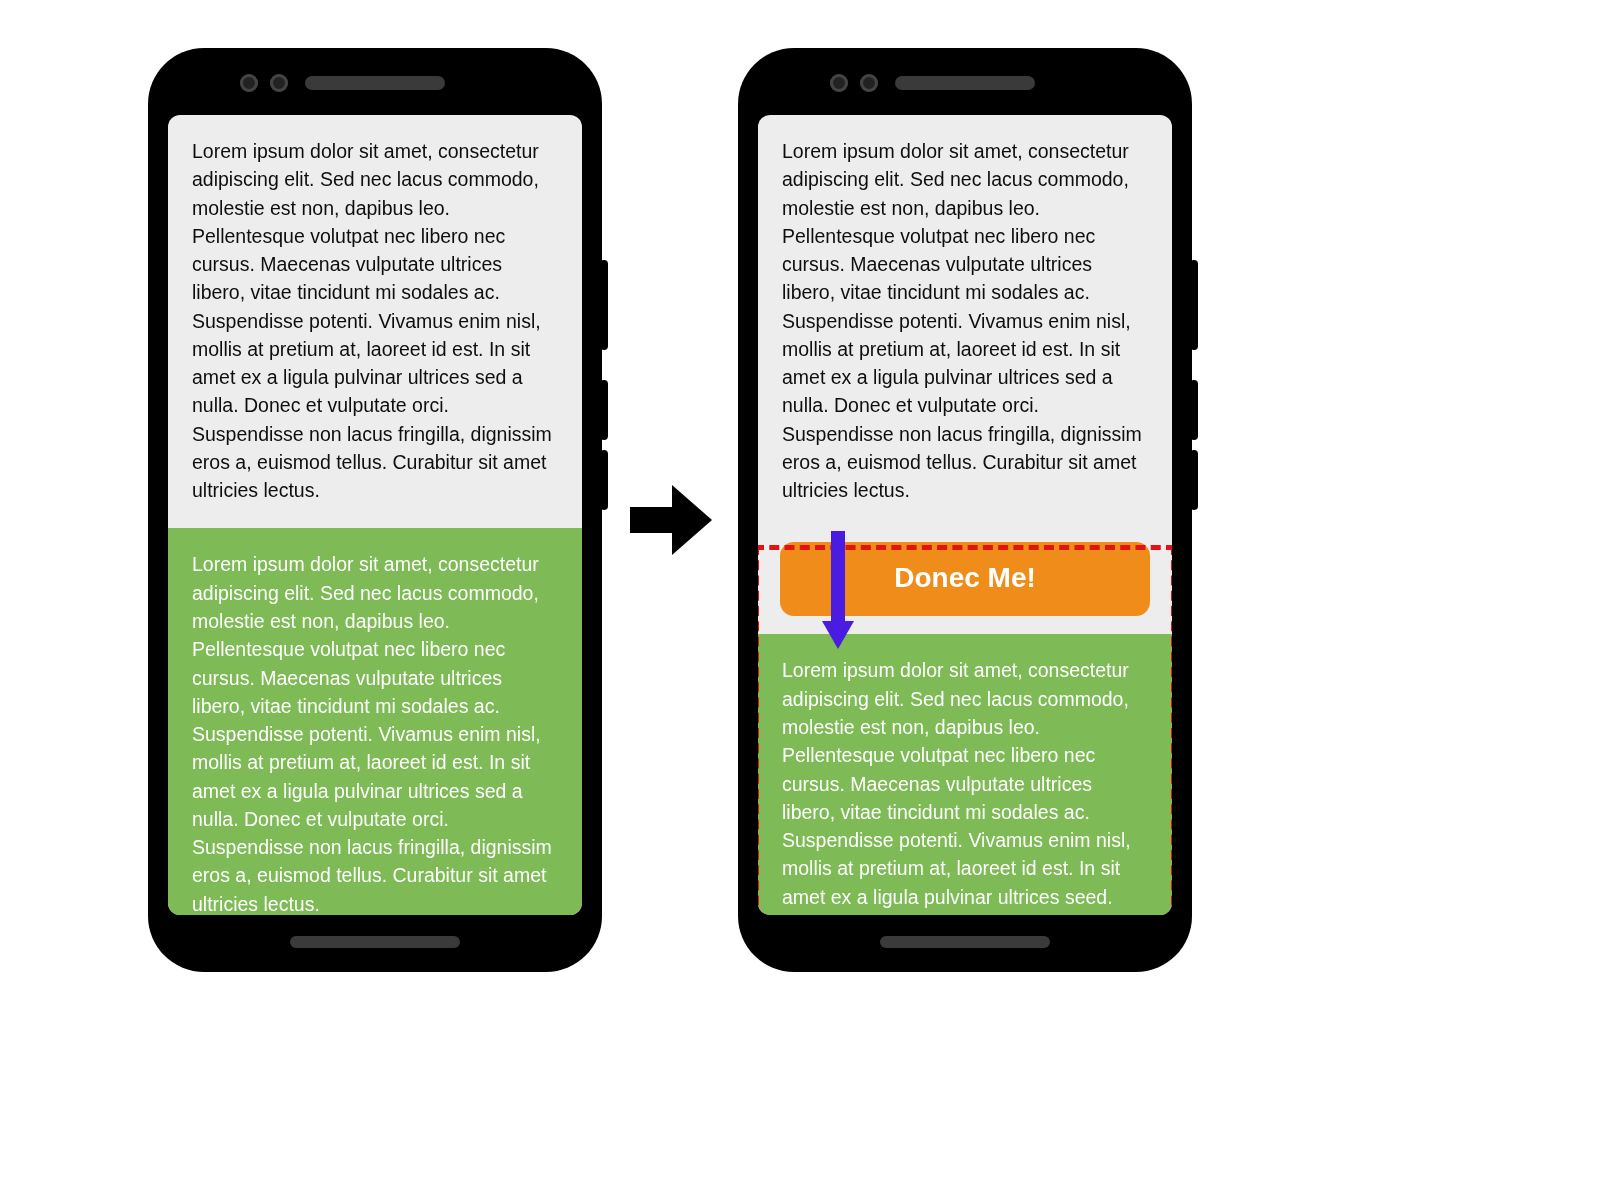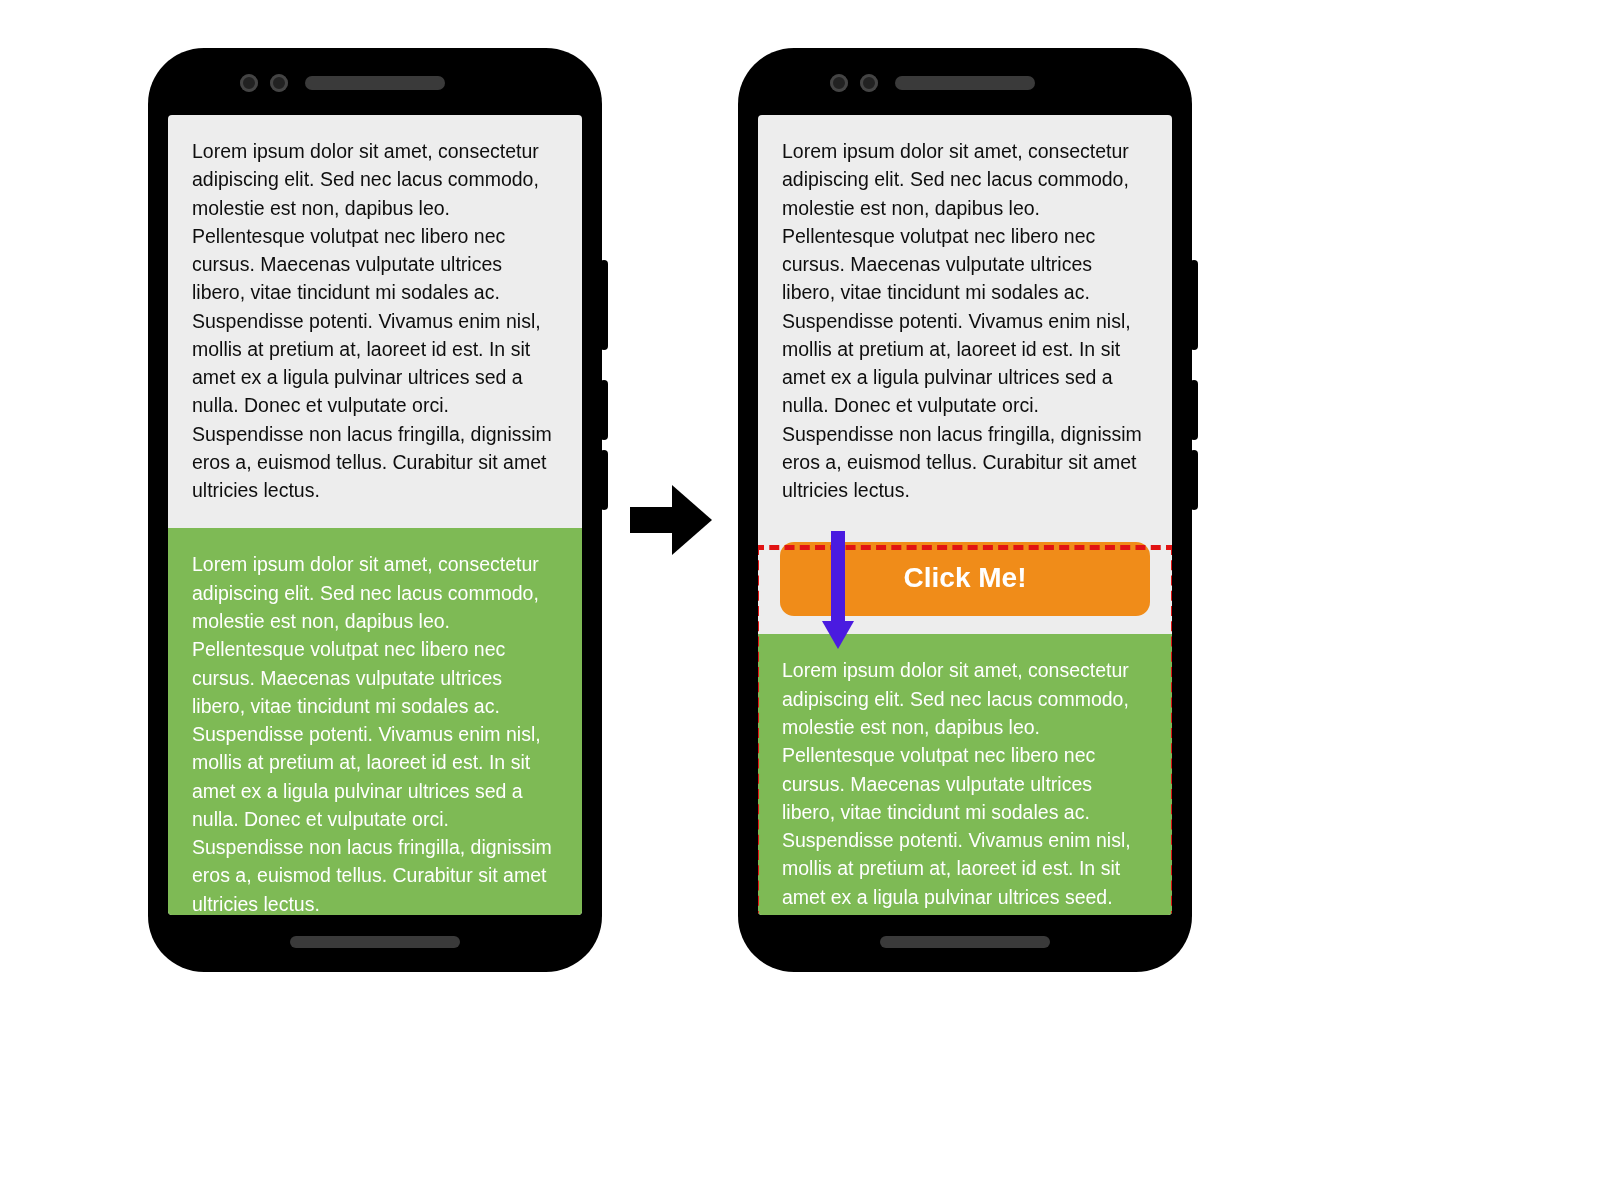--- a/index.html
+++ b/index.html
@@ -64,21 +64,21 @@
     width: 170px; height: 12px;
     background: #3a3a3a;
     border-radius: 8px;
   }
 
   .screen {
     position: absolute;
     top: 65px; bottom: 55px;
     left: 18px; right: 18px;
     background: #ededed;
-    border-radius: 4px;
+    border-radius: 12px;
     overflow: hidden;
   }
 
   .para {
     color: #0e0e0e;
     font-size: 19.5px;
     line-height: 1.45;
     padding: 22px 24px 24px 24px;
   }
   .para.white { color: #ffffff; }
@@ -199,21 +199,21 @@
     <div class="side-btn voldn"></div>
     <div class="earpiece"></div>
     <div class="cam c1"></div>
     <div class="cam c2"></div>
 
     <div class="screen">
       <div class="col">
         <div class="para">Lorem ipsum dolor sit amet, consectetur adipiscing elit. Sed nec lacus commodo, molestie est non, dapibus leo. Pellentesque volutpat nec libero nec cursus. Maecenas vulputate ultrices libero, vitae tincidunt mi sodales ac. Suspendisse potenti. Vivamus enim nisl, mollis at pretium at, laoreet id est. In sit amet ex a ligula pulvinar ultrices sed a nulla. Donec et vulputate orci. Suspendisse non lacus fringilla, dignissim eros a, euismod tellus. Curabitur sit amet ultricies lectus.</div>
 
         <div class="btn-row">
-          <span class="big-btn">Click Me!</span>
+          <span class="big-btn">Donec Me!</span>
         </div>
 
         <div class="green-block" style="flex:1;">
           <div class="para white">Lorem ipsum dolor sit amet, consectetur adipiscing elit. Sed nec lacus commodo, molestie est non, dapibus leo. Pellentesque volutpat nec libero nec cursus. Maecenas vulputate ultrices libero, vitae tincidunt mi sodales ac. Suspendisse potenti. Vivamus enim nisl, mollis at pretium at, laoreet id est. In sit amet ex a ligula pulvinar ultrices seed.</div>
         </div>
       </div>
 
       <div class="dashed" style="left:-4px; right:-4px; top:430px; bottom:-6px;"></div>
 
       <div class="indigo-arrow" style="left:64px; top:416px;">

